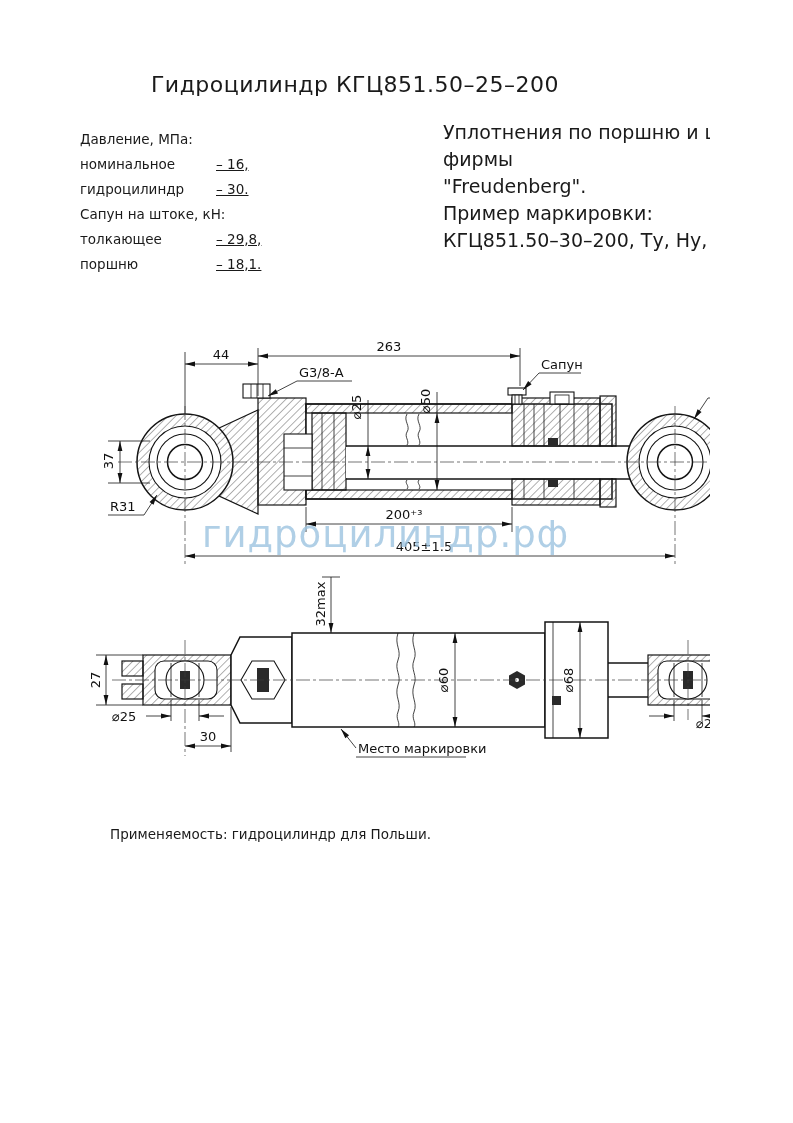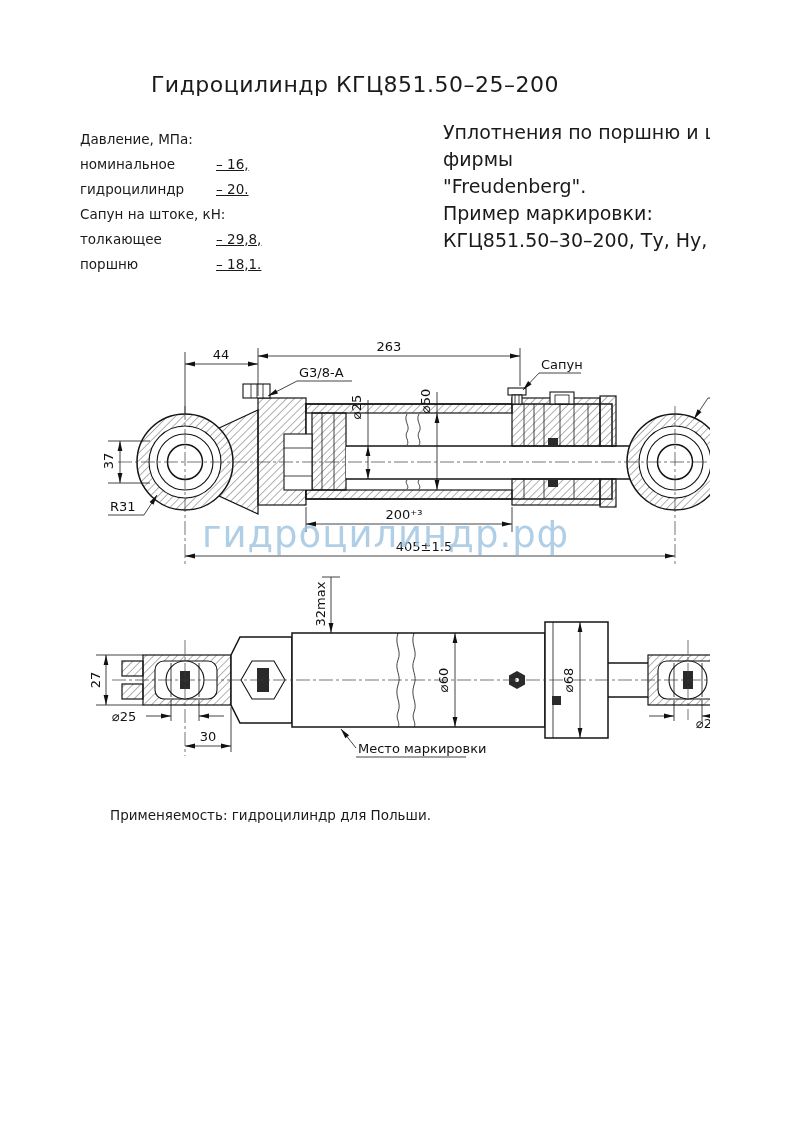--- a/index.html
+++ b/index.html
@@ -9,21 +9,21 @@
   }
   .title {
     position:absolute; top:72px; left:0; width:100%; text-align:center;
     font-size:22px; letter-spacing:0.5px;
   }
   .specs { position:absolute; left:80px; top:126px; font-size:13.5px; }
   .spec-row { display:flex; height:25px;align-items:center; }
   .spec-label { width:136px; }
   .spec-value { width:80px;text-decoration:underline; }
   .notes { position:absolute; left:443px; top:119px; font-size:19px; line-height:27px; width:330px; }
-  .footer { position:absolute; left:110px; top:807px; font-size:13.5px; }
+  .footer { position:absolute; left:110px; top:826px; font-size:13.5px; }
   .watermark {
     position:absolute; left:202px; top:513px; z-index:5; pointer-events:none;
     font-size:37px; color:#9dc4e0; opacity:0.8; letter-spacing:1px;
   }
   svg.drawing { position:absolute; left:0; top:0; z-index:1; }
 
   
   .ol  { fill:#fff; stroke:#141414; stroke-width:1.5; }
   .ol2 { fill:#fff; stroke:#141414; stroke-width:1.1; }
   .ht  { fill:url(#h); stroke:#141414; stroke-width:1.2; }
@@ -47,21 +47,21 @@
   <div class="specs">
     <div class="spec-row">
         <span>Давление, МПа:</span>
       </div>
     <div class="spec-row">
         <span class="spec-label">номинальное</span>
         <span class="spec-value">– 16,</span>
       </div>
     <div class="spec-row">
         <span class="spec-label">гидроцилиндр</span>
-        <span class="spec-value">– 20.</span>
+        <span class="spec-value">– 30.</span>
       </div>
     <div class="spec-row">
         <span>Сапун на штоке, кН:</span>
       </div>
     <div class="spec-row">
         <span class="spec-label">толкающее</span>
         <span class="spec-value">– 29,8,</span>
       </div>
     <div class="spec-row">
         <span class="spec-label">поршню</span>

